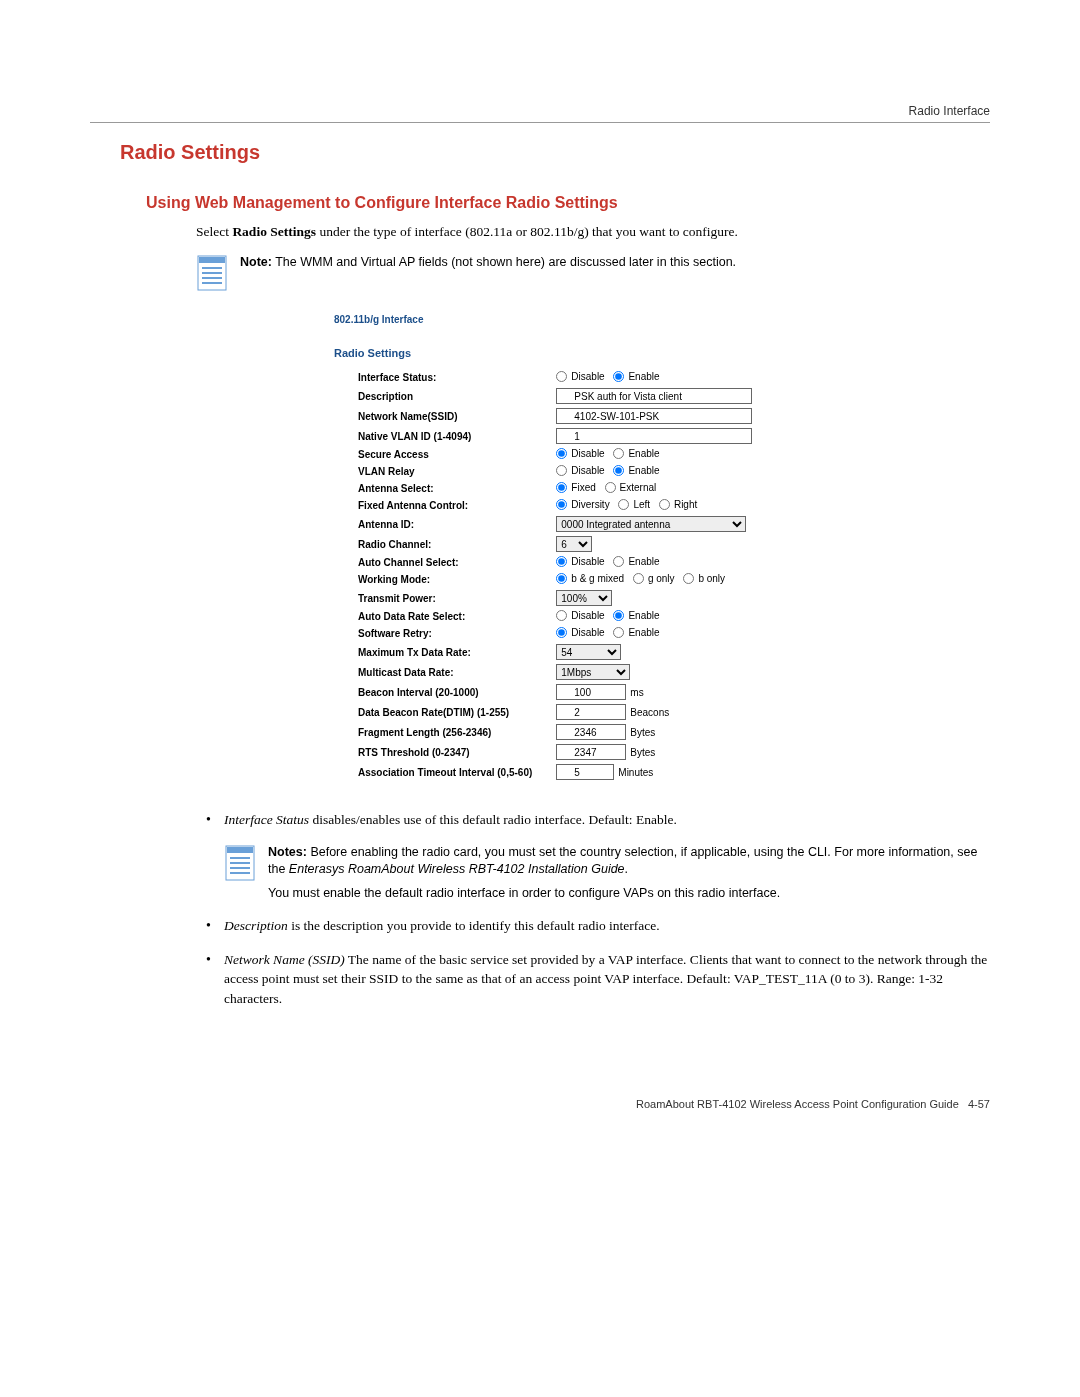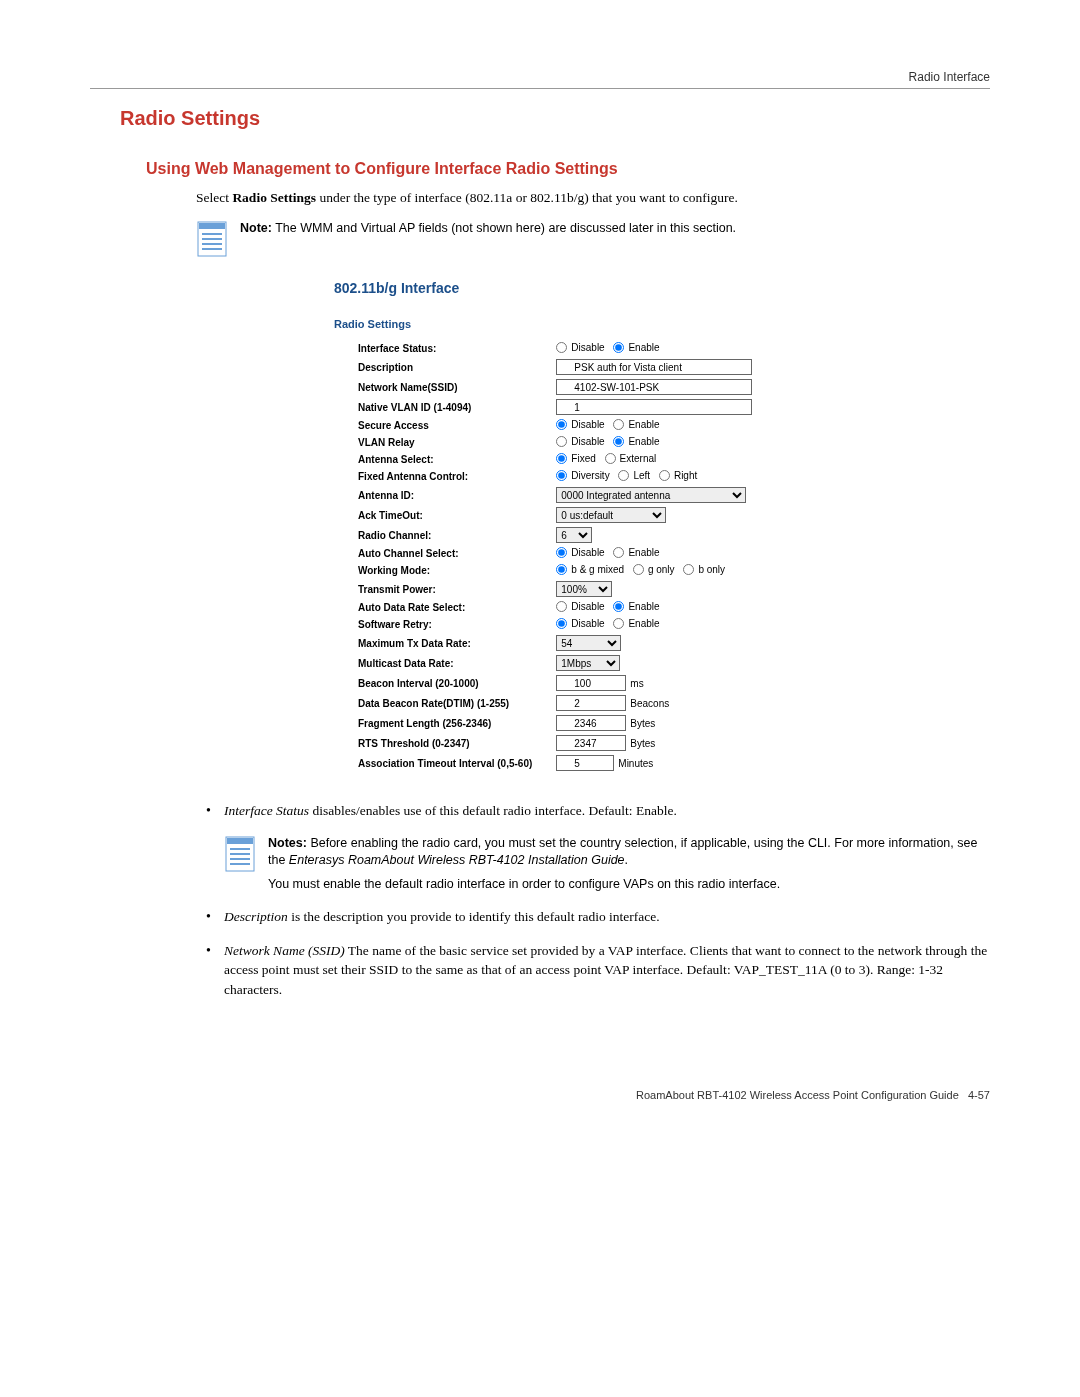--- a/index.html
+++ b/index.html
@@ -10,20 +10,21 @@
   margin: 0;
   padding: 70px 90px 50px 90px;
   width: 900px;
 }
 .header-right {
   text-align: right;
   font-family: Arial, sans-serif;
   font-size: 12px;
   color: #333;
   margin-bottom: 4px;
+  margin-top: 34px;
 }
 .hr-top {
   border-top: 1px solid #999;
   margin-bottom: 18px;
 }
 .h1 {
   font-family: Arial, sans-serif;
   font-size: 20px;
   font-weight: bold;
   color: #c7372e;
@@ -60,21 +61,21 @@
   line-height: 1.4;
 }
 .note-text .nb { font-weight: bold; }
 .note-text .it { font-style: italic; }
 .screenshot-wrap {
   margin-left: 244px;
   margin-bottom: 28px;
 }
 .panel-title {
   font-family: Arial, sans-serif;
-  font-size: 14px;
+  font-size: 10px;
   font-weight: bold;
   color: #1c4f8a;
   margin-bottom: 22px;
 }
 .section-title {
   font-family: Arial, sans-serif;
   font-size: 11px;
   font-weight: bold;
   color: #1c4f8a;
   margin-bottom: 10px;
@@ -258,24 +259,20 @@
               <input type="radio" style="">
               <span>Right</span>
             </span>
       </td>
     </tr>
     <tr>
       <td class="lbl">Antenna ID:</td>
       <td><select style="width:190px"><option>0000 Integrated antenna</option></select></td>
     </tr>
     <tr>
-      <td class="lbl">Ack TimeOut:</td>
-      <td><select style="width:110px"><option>0 us:default</option></select></td>
-    </tr>
-    <tr>
       <td class="lbl">Radio Channel:</td>
       <td><select style="width:36px"><option>6</option></select></td>
     </tr>
     <tr>
       <td class="lbl">Auto Channel Select:</td>
       <td>
         <span class="radio-grp">
               <input type="radio" checked="" style="">
               <span>Disable</span>
             </span>
@@ -331,21 +328,21 @@
               <span>Enable</span>
             </span>
       </td>
     </tr>
     <tr>
       <td class="lbl">Maximum Tx Data Rate:</td>
       <td><select style="width:65px"><option>54</option></select></td>
     </tr>
     <tr>
       <td class="lbl">Multicast Data Rate:</td>
-      <td><select style="width:64px"><option>1Mbps</option></select></td>
+      <td><select style="width:74px"><option>1Mbps</option></select></td>
     </tr>
     <tr>
       <td class="lbl">Beacon Interval (20-1000)</td>
       <td><input type="text" style="width: 34px;" value="100"><span class="unit">ms</span></td>
     </tr>
     <tr>
       <td class="lbl">Data Beacon Rate(DTIM) (1-255)</td>
       <td><input type="text" style="width: 34px;" value="2"><span class="unit">Beacons</span></td>
     </tr>
     <tr>

